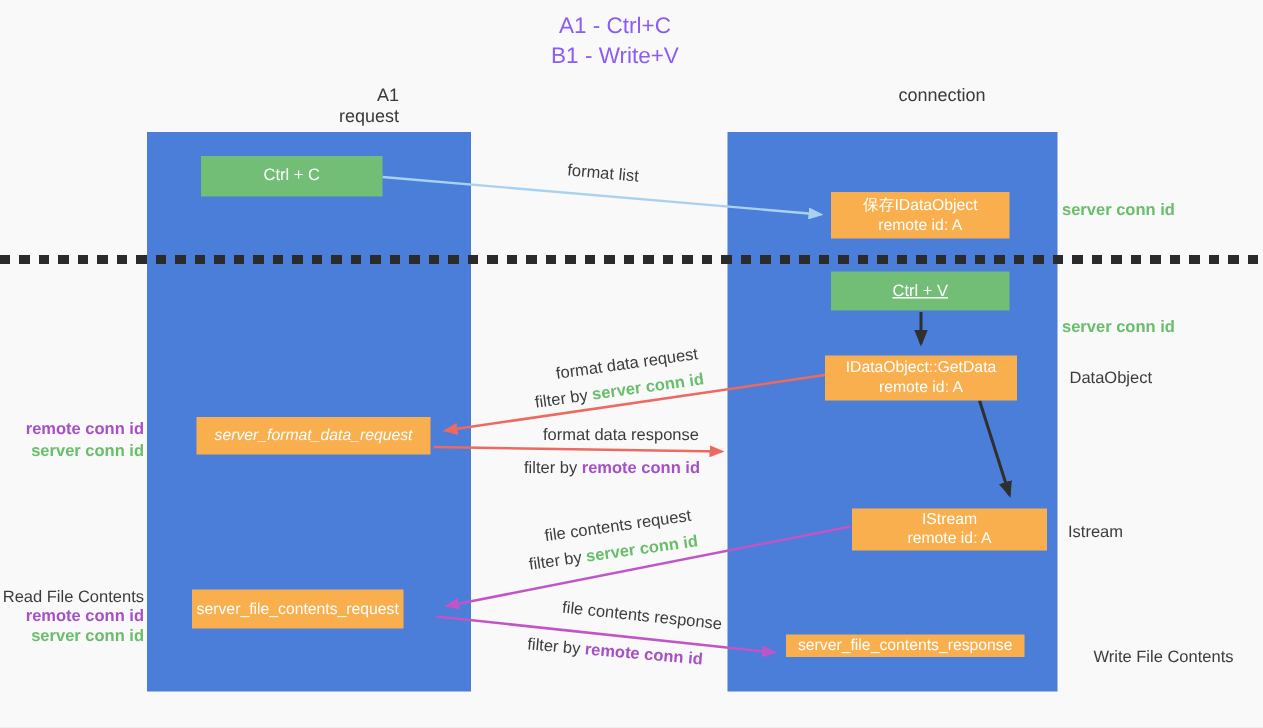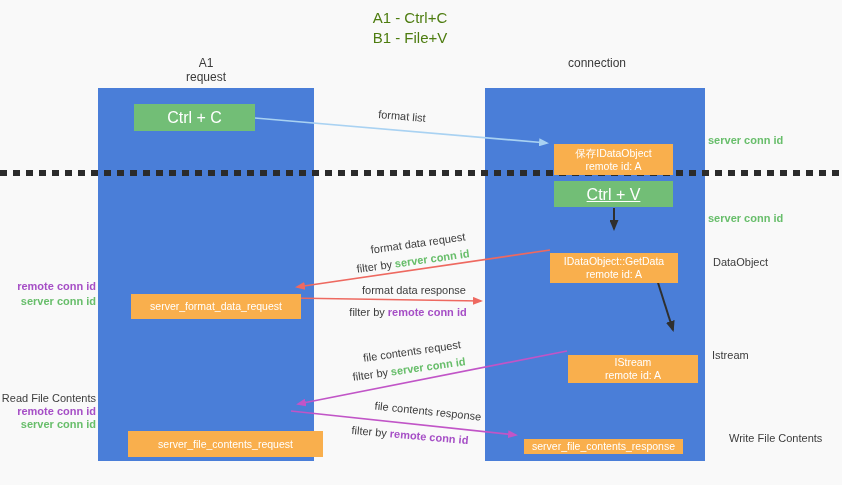--- a/index.html
+++ b/index.html
@@ -3,45 +3,45 @@
 <meta charset="utf-8">
 <style>
   html,body{margin:0;padding:0;background:#e8e8e8;}
   .canvas{
     position:relative;width:842px;height:485px;background:#f9f9f9;
     font-family:"Liberation Sans",sans-serif;color:#3c3c3c;overflow:hidden;
   }
   .abs{position:absolute;}
   
   .diagram-title{left:310px;top:8px;width:200px;text-align:center;
-    font-size:15px;line-height:20px;color:#4d7c0f;}
+    font-size:15px;line-height:20px;color:#8b5cf6;}
   
-  .lane-header{width:120px;text-align:center;font-size:12px;line-height:14px;color:#3a3a3a;}
+  .lane-header{width:120px;text-align:right;font-size:12px;line-height:14px;color:#3a3a3a;}
   .lane-header.left{left:146px;top:56px;}
   .lane-header.right{left:537px;top:56px;}
   
   .lane{background:#4a7ed8;}
   .lane.left{left:98px;top:88px;width:216px;height:373px;}
   .lane.right{left:485px;top:88px;width:220px;height:373px;}
   
   .separator{left:0;top:170px;width:842px;height:6px;
     background:repeating-linear-gradient(90deg,#2b2b2b 0 7px,transparent 7px 13px);}
   
   .node{display:flex;flex-direction:column;align-items:center;justify-content:center;
     color:#fff;text-align:center;line-height:13px;white-space:nowrap;}
-  .node.green{background:#72be76;font-size:16px;}
-  .node.orange{background:#f9af4d;font-size:10.5px;margin-top:16px;}
+  .node.green{background:#72be76;font-size:11px;}
+  .node.orange{background:#f9af4d;font-size:10.5px;}
   .n-ctrl-c{left:134px;top:104px;width:121px;height:27px;}
   .n-save{left:554px;top:128px;width:119px;height:31px;}
   .n-ctrl-v{left:554px;top:181px;width:119px;height:26px;text-decoration:underline;}
   .n-getdata{left:550px;top:237px;width:128px;height:30px;align-items:center;}
-  .n-fmt-req{left:131px;top:278px;width:170px;height:25px;}
+  .n-fmt-req{left:131px;top:278px;width:156px;height:25px;font-style:italic;}
   .n-fmt-resp{left:488px;top:288px;width:156px;height:26px;}
   .n-istream{left:568px;top:339px;width:130px;height:28px;}
-  .n-file-req{left:128px;top:415px;width:195px;height:26px;}
+  .n-file-req{left:128px;top:393px;width:141px;height:26px;}
   .n-file-resp{left:524px;top:423px;width:159px;height:15px;}
   
   .alabel{white-space:nowrap;font-size:11px;color:#3c3c3c;}
   .alabel .green-id{color:#68be6b;font-weight:bold;margin-left:3px;}
   .alabel .purple-id{color:#a64fc6;font-weight:bold;margin-left:3px;}
   .center{transform:translate(-50%,-50%);}
   
   .annot{white-space:nowrap;font-size:11px;line-height:13px;}
   .annot.green{color:#68be6b;font-weight:bold;}
   .annot.purple{color:#a64fc6;font-weight:bold;}
@@ -49,21 +49,21 @@
   .left-col{text-align:right;}
   svg.overlay{position:absolute;left:0;top:0;pointer-events:none;}
 </style>
 </head>
 <body>
 
 <div class="canvas">
 
   <div class="abs diagram-title">
     <div>A1 - Ctrl+C</div>
-    <div>B1 - File+V</div>
+    <div>B1 - Write+V</div>
   </div>
 
   <div class="abs lane-header left">
     <div>A1</div>
     <div>request</div>
   </div>
   <div class="abs lane-header right">
     <div>connection</div>
   </div>
 
@@ -141,21 +141,21 @@
     <span>filter by</span><span class="green-id">server conn id</span>
   </div>
 
   <div class="abs alabel center" style="left:428px;top:411px;transform:translate(-50%,-50%) rotate(6deg);">file contents response</div>
   <div class="abs alabel center" style="left:410px;top:435px;transform:translate(-50%,-50%) rotate(5deg);">
     <span>filter by</span><span class="purple-id">remote conn id</span>
   </div>
 
   <div class="abs annot green" style="left:708px;top:134px;">server conn id</div>
   <div class="abs annot green" style="left:708px;top:212px;">server conn id</div>
-  <div class="abs annot plain" style="left:713px;top:246px;margin-top:10px;">DataObject</div>
+  <div class="abs annot plain" style="left:713px;top:246px;">DataObject</div>
   <div class="abs annot plain" style="left:712px;top:349px;">Istream</div>
   <div class="abs annot plain" style="left:713px;top:432px;margin-left:16px;">Write File Contents</div>
 
   <div class="abs annot purple left-col" style="right:746px;top:280px;">remote conn id</div>
   <div class="abs annot green left-col" style="right:746px;top:295px;">server conn id</div>
   <div class="abs annot plain left-col" style="right:746px;top:392px;margin-left:24px;">Read File Contents</div>
   <div class="abs annot purple left-col" style="right:746px;top:405px;">remote conn id</div>
   <div class="abs annot green left-col" style="right:746px;top:418px;">server conn id</div>
 
 </div>

